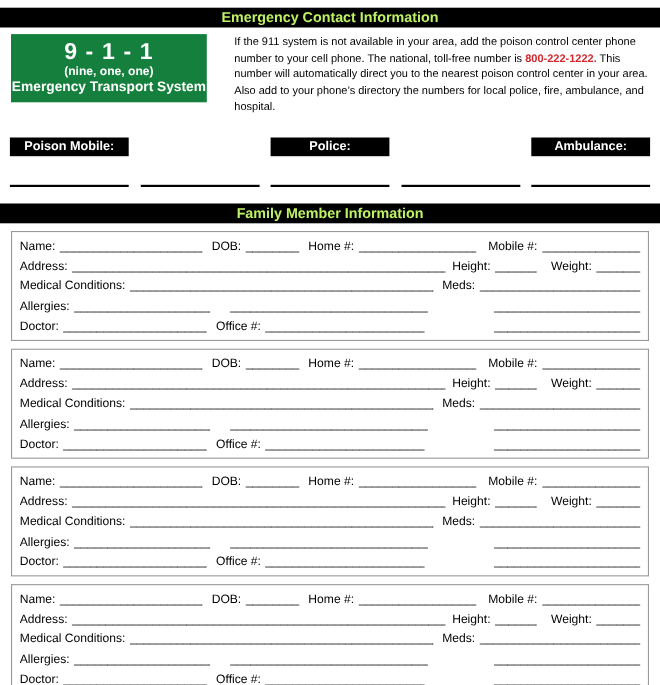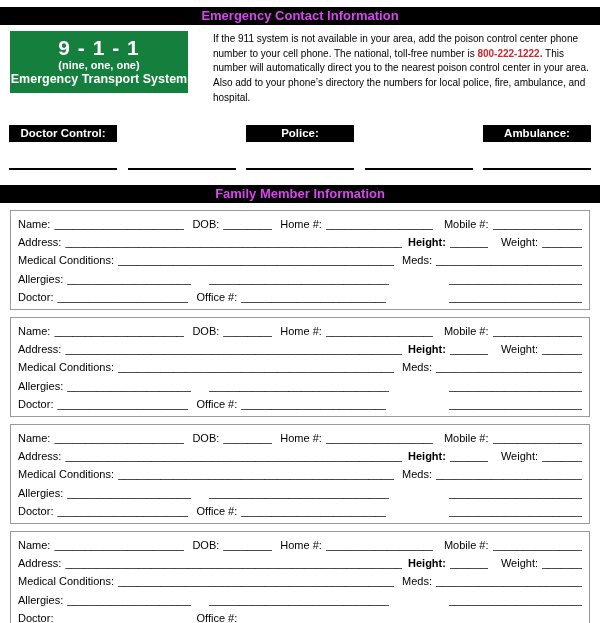--- a/index.html
+++ b/index.html
@@ -1,20 +1,20 @@
 <!DOCTYPE html>
 <html><head>
 <meta charset="utf-8">
 <style>
   * { margin: 0; padding: 0; box-sizing: border-box; }
   html, body { width: 600px; height: 623px; overflow: hidden; background: #fff; }
   body { font-family: "Liberation Sans", "DejaVu Sans", sans-serif; color: #000; }
 
   .bar {
-    background: #000; color: #d946ef; text-align: center;
+    background: #000; color: #bef264; text-align: center;
     font-weight: bold; font-size: 13px; height: 18px; line-height: 18px;
     width: 600px;
   }
   .bar.top { margin-top: 7px; }
   .bar.family { margin-top: 15px; }
 
   .intro-row { display: flex; margin: 6px 10px 0 10px; }
   .badge-911 {
     width: 178px; height: 62px; flex: 0 0 178px;
     color: #fff; text-align: center;
@@ -56,39 +56,39 @@
   .fill {
     overflow: hidden; white-space: nowrap; display: block;
     font-size: 11px; letter-spacing: 0;
   }
   .grow { flex: 1 1 auto; min-width: 0; }
   .w130 { flex: 0 0 130px; } .w49 { flex: 0 0 49px; } .w107 { flex: 0 0 107px; }
   .w100g { flex: 1 1 auto; min-width: 0; }
   .w38 { flex: 0 0 38px; } .w40 { flex: 0 0 40px; }
   .w146 { flex: 0 0 146px; } .w124 { flex: 0 0 124px; } .w180 { flex: 0 0 180px; }
   .w133 { flex: 0 0 133px; } .w131 { flex: 0 0 131px; } .w145 { flex: 0 0 145px; }
-  .ml6 { margin-left: 6px; font-weight: bold; } .ml8 { margin-left: 8px; } .ml11 { margin-left: 11px; }
+  .ml6 { margin-left: 6px; } .ml8 { margin-left: 8px; } .ml11 { margin-left: 11px; }
   .ml13 { margin-left: 13px; text-align: right; } .ml18 { margin-left: 18px; } .mlauto { margin-left: auto; }
 </style>
 </head>
 <body>
 
 <div class="bar top">Emergency Contact Information</div>
 
 <div class="intro-row">
   <div class="badge-911" style="background: #15803d;">
     <div class="badge-number">9 - 1 - 1</div>
     <div class="badge-phonetic">(nine, one, one)</div>
     <div class="badge-subtitle">Emergency Transport System</div>
   </div>
   <div class="intro-text"><span>If the 911 system is not available in your area, add the poison control center phone number to your cell phone. The national, toll-free number is </span><span class="phone-red" style="color: rgb(210, 38, 44);">800-222-1222.</span><span> This number will automatically direct you to the nearest poison control center in your area. Also add to your phone’s directory the numbers for local police, fire, ambulance, and hospital.</span></div>
 </div>
 
 <div class="contact-labels">
-  <div class="contact-box">Doctor Control:</div>
+  <div class="contact-box">Poison Mobile:</div>
   <div class="contact-box">Police:</div>
   <div class="contact-box">Ambulance:</div>
 </div>
 <div class="contact-lines">
   <div class="contact-line"></div>
   <div class="contact-line"></div>
   <div class="contact-line"></div>
   <div class="contact-line"></div>
   <div class="contact-line"></div>
 </div>

